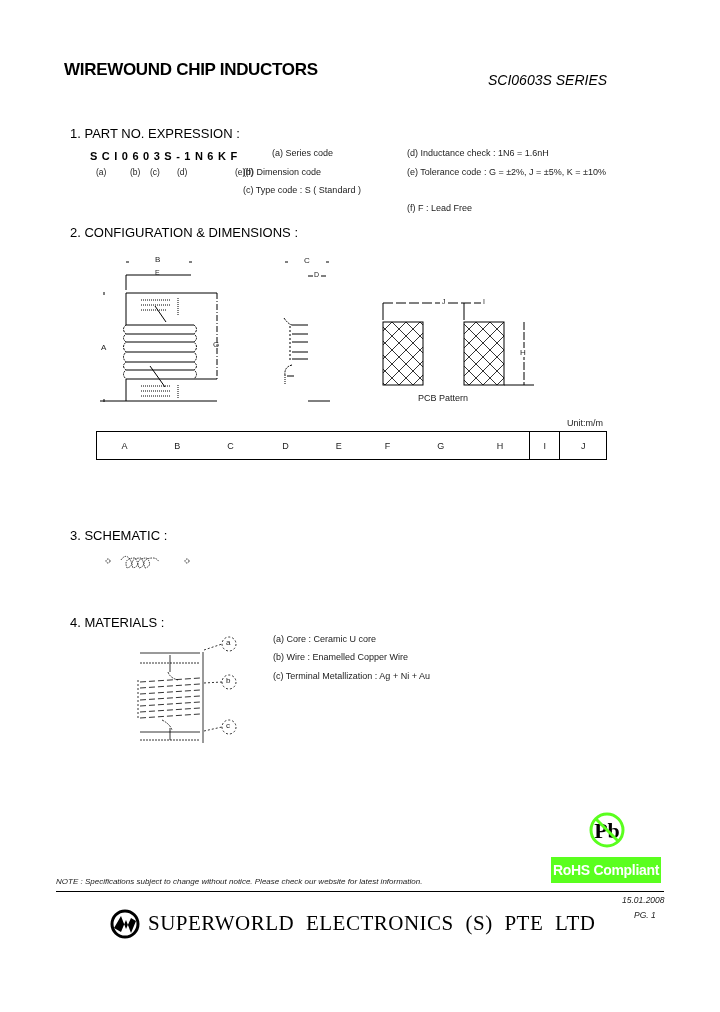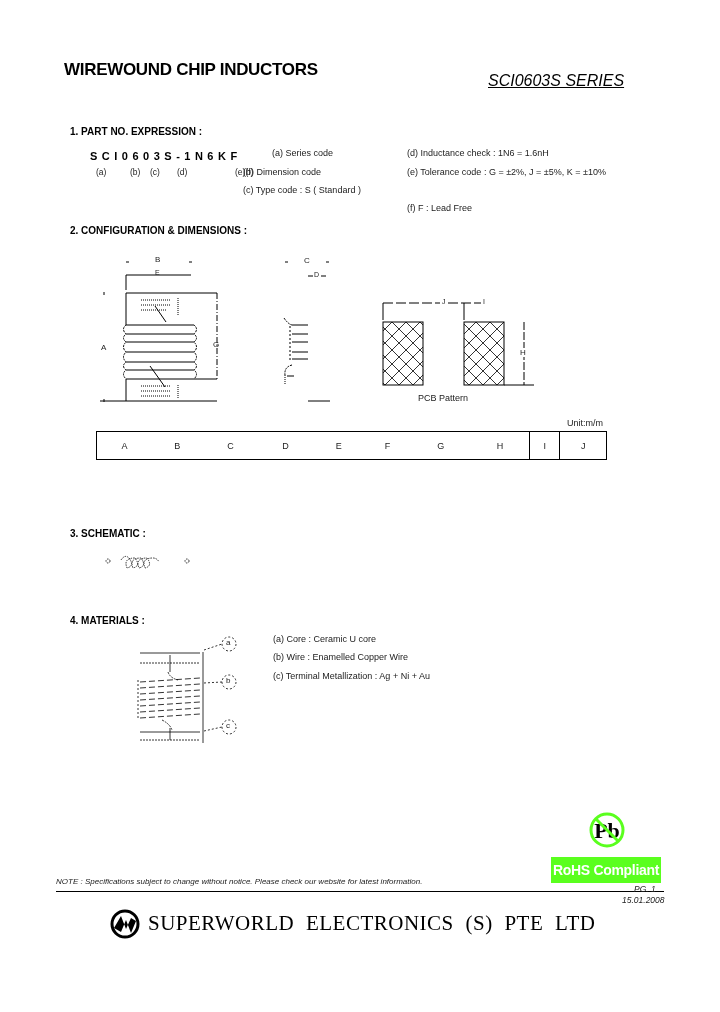--- a/index.html
+++ b/index.html
@@ -1,35 +1,35 @@
 <!DOCTYPE html>
 <html><head>
 <meta charset="utf-8">
 <style>
   html, body { margin: 0; padding: 0; background: #ffffff; }
   body { width: 720px; height: 1012px; position: relative; overflow: hidden;
          font-family: "Liberation Sans", sans-serif; color: #000; }
   .abs { position: absolute; }
   .title { left: 64px; top: 60px; font-size: 17px; font-weight: bold; letter-spacing: -0.3px; }
-  .series { left: 488px; top: 72px; font-size: 16px; font-style: italic; text-decoration: underline; }
-  .sec { font-size: 10px; font-weight: bold; }
+  .series { left: 488px; top: 72px; font-size: 14px; font-style: italic; }
+  .sec { font-size: 13px; font-weight: normal; }
   .small { font-size: 9px; color: #222; }
   .partno { left: 90px; top: 150px; font-size: 11px; font-weight: bold; letter-spacing: 4.5px; }
   .pn-sub { top: 167px; font-size: 8.5px; color: #222; }
   table.dims { position: absolute; left: 96px; top: 431px; width: 511px; border-collapse: collapse;
                border: 1px solid #000; font-size: 9px; color: #222; }
   table.dims td { text-align: center; padding: 0; height: 27px; }
   table.dims td.sep { border-left: 1px solid #000; }
   .unit { left: 567px; top: 418px; font-size: 9px; color: #222; }
   .note { left: 56px; top: 877px; font-size: 8px; font-style: italic; color: #222; }
   .hr { left: 56px; top: 891px; width: 608px; height: 1px; background: #000; }
   .date { left: 622px; top: 895px; font-size: 8.5px; font-style: italic; color: #222; }
   .company { left: 148px; top: 911px; font-family: Liberation Serif, serif; font-size: 21px;
              letter-spacing: 0.5px; word-spacing: 6px; }
-  .pg { left: 634px; top: 884px; font-size: 8.5px; font-style: italic; color: #222; }
+  .pg { left: 634px; top: 910px; font-size: 8.5px; font-style: italic; color: #222; }
   .rohs { left: 551px; top: 857px; width: 110px; height: 26px; background: #5aff1e; color: #fff;
           font-weight: bold; font-size: 14px; text-align: center; line-height: 26px; letter-spacing: -0.3px; }
   svg { position: absolute; overflow: visible; }
 </style>
 </head>
 <body>
 
 <div class="abs title">WIREWOUND CHIP INDUCTORS</div>
 <div class="abs series">SCI0603S SERIES</div>
 

